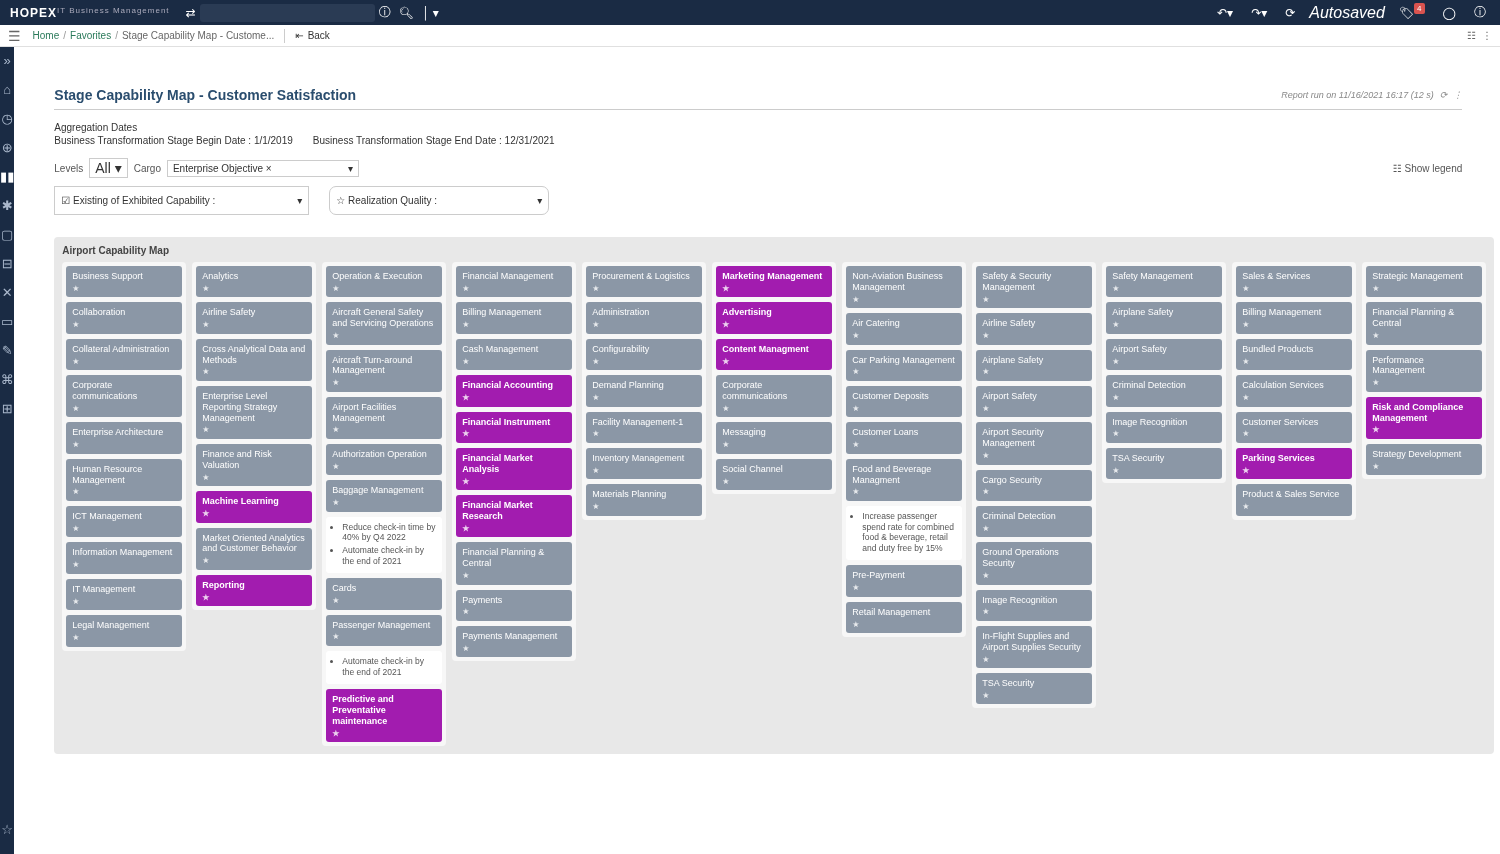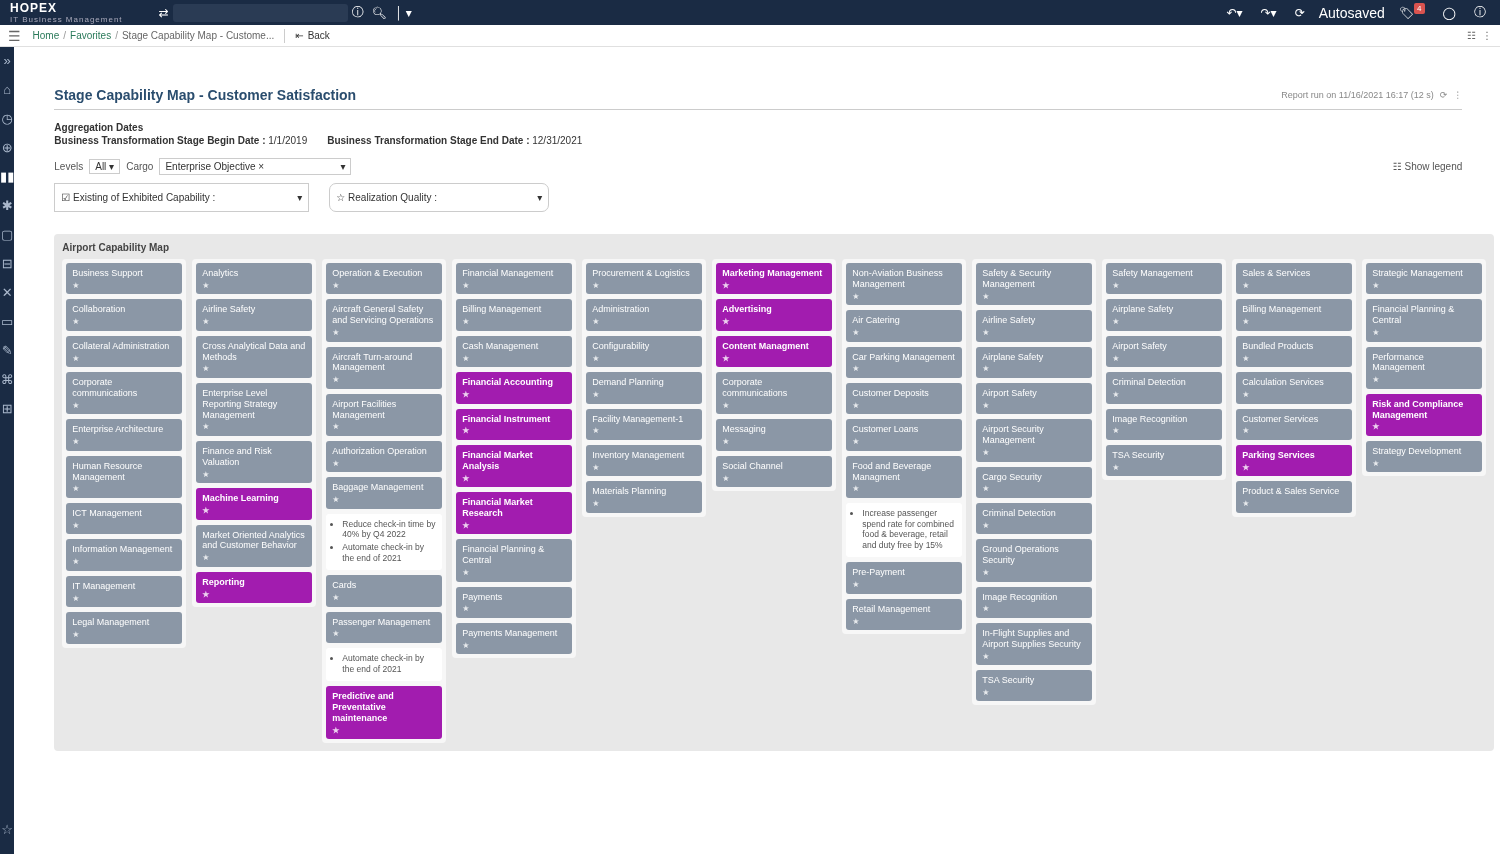--- a/index.html
+++ b/index.html
@@ -1,20 +1,20 @@
 <!DOCTYPE html>
 <html><head>
 <meta charset="utf-8">
 <style>
 * { margin: 0; padding: 0; box-sizing: border-box; font-family: Arial, sans-serif; }
 body { background: #fff; font-size: 11px; color: #333; width: 1500px; }
 
 
 .top-header { background: #1a2b44; height: 25px; display: flex; align-items: center; padding: 0 10px; color: #fff; }
-.brand { display: flex; flex-direction: column; margin-right: 32px; }
+.brand { display: flex; flex-direction: row; margin-right: 12px; }
 .brand-name { font-size: 12px; font-weight: bold; letter-spacing: 1px; }
 .brand-sub { font-size: 8px; letter-spacing: 1px; color: #aab; }
 .swap-icon { margin: 0 10px; cursor: pointer; }
 .search-box { background: #2a3b54; border-radius: 3px; width: 175px; height: 18px; border: none; padding: 0 5px; color: #fff; }
 .hdr-btn { color: #fff; margin: 0 4px; cursor: pointer; font-size: 12px; display: inline-flex; align-items: center; }
 .hdr-right { margin-left: auto; display: flex; align-items: center; gap: 10px; }
 .badge { background: #d9534f; color: #fff; font-size: 8px; padding: 1px 3px; border-radius: 2px; position: relative; top: -4px; }
 
 
 .crumb-bar { height: 22px; background: #fff; border-bottom: 1px solid #e0e0e0; display: flex; align-items: center; padding: 0 8px; font-size: 10px; }
@@ -29,29 +29,29 @@
 
 .body-wrap { display: flex; }
 .left-rail { width: 28px; background: #1a2b44; min-height: 829px; display: flex; flex-direction: column; align-items: center; padding-top: 6px; gap: 14px; position: relative; }
 .left-rail .rail-icon { color: #aab8cc; font-size: 13px; cursor: pointer; }
 .rail-bottom { position: absolute; bottom: 10px; display: flex; flex-direction: column; gap: 14px; align-items: center; }
 .main { flex: 1; padding: 0; }
 
 
 .page-block { padding: 40px 40px 10px 40px; }
 .page-title { font-size: 14px; font-weight: bold; color: #2a4d6e; border-bottom: 1px solid #ccc; padding-bottom: 6px; margin-bottom: 12px; display: flex; align-items: center; }
-.run-info { margin-left: auto; font-size: 9px; color: #888; font-weight: normal; display: flex; align-items: center; gap: 6px; }
+.run-info { margin-left: auto; font-size: 9px; color: #888; font-weight: normal; display: flex; align-items: center; gap: 6px; font-style: italic; }
 .meta-line { font-size: 10px; margin-bottom: 2px; }
-.meta-line b { font-weight: bold; }
+.meta-line b { font-weight: normal; }
 .meta-row { display: flex; gap: 20px; margin-bottom: 10px; }
 
 
 .filter-row { display: flex; align-items: center; gap: 6px; margin-bottom: 8px; font-size: 10px; position: relative; }
 .filter-row .lbl { color: #555; }
-.sel { border: 1px solid #ccc; padding: 1px 5px; font-size: 10px; background: #fff; cursor: pointer; }
+.sel { border: 1px solid #ccc; padding: 1px 5px; font-size: 14px; background: #fff; cursor: pointer; }
 .wide-sel { border: 1px solid #ccc; background: #fff; padding: 2px 5px; width: 192px; display: flex; align-items: center; justify-content: space-between; cursor: pointer; font-size: 10px; }
 .filter-drop { border: 1px solid #ccc; background: #fff; padding: 8px 6px; width: 255px; display: flex; align-items: center; justify-content: space-between; font-size: 10px; cursor: pointer; }
 .legend-btn { margin-left: auto; font-size: 10px; color: #555; cursor: pointer; }
 .filter-row2 { display: flex; gap: 20px; margin-bottom: 12px; }
 
 
 .map-wrap { background: #e8e8e8; border-radius: 4px; padding: 8px; margin: 0 8px 8px 40px; }
 .map-title { font-size: 10px; font-weight: bold; color: #444; margin-bottom: 6px; }
 .map-cols { display: flex; gap: 6px; align-items: flex-start; }
 .map-col { background: #f7f7f7; border-radius: 4px; padding: 4px; width: 124px; min-width: 124px; display: flex; flex-direction: column; gap: 5px; }
@@ -73,21 +73,21 @@
   </div>
   <span class="swap-icon hdr-btn">⇄</span>
   <input class="search-box" style="">
   <span class="hdr-btn">ⓘ</span>
   <span class="hdr-btn">🔍︎</span>
   <span class="hdr-btn">│ ▾</span>
   <div class="hdr-right">
     <span class="hdr-btn">↶▾</span>
     <span class="hdr-btn">↷▾</span>
     <span class="hdr-btn">⟳</span>
-    <span style="font-size:14px;">Autosaved</span>
+    <span style="font-size:16px;font-style:italic;">Autosaved</span>
     <span class="hdr-btn">🏷<span class="badge">4</span></span>
     <span class="hdr-btn">◯</span>
     <span class="hdr-btn">ⓘ</span>
   </div>
 </div>
 
 <div class="crumb-bar">
   <span class="burger">☰</span>
   <span class="crumb">Home</span>
   <span class="crumb-sep">/</span>

